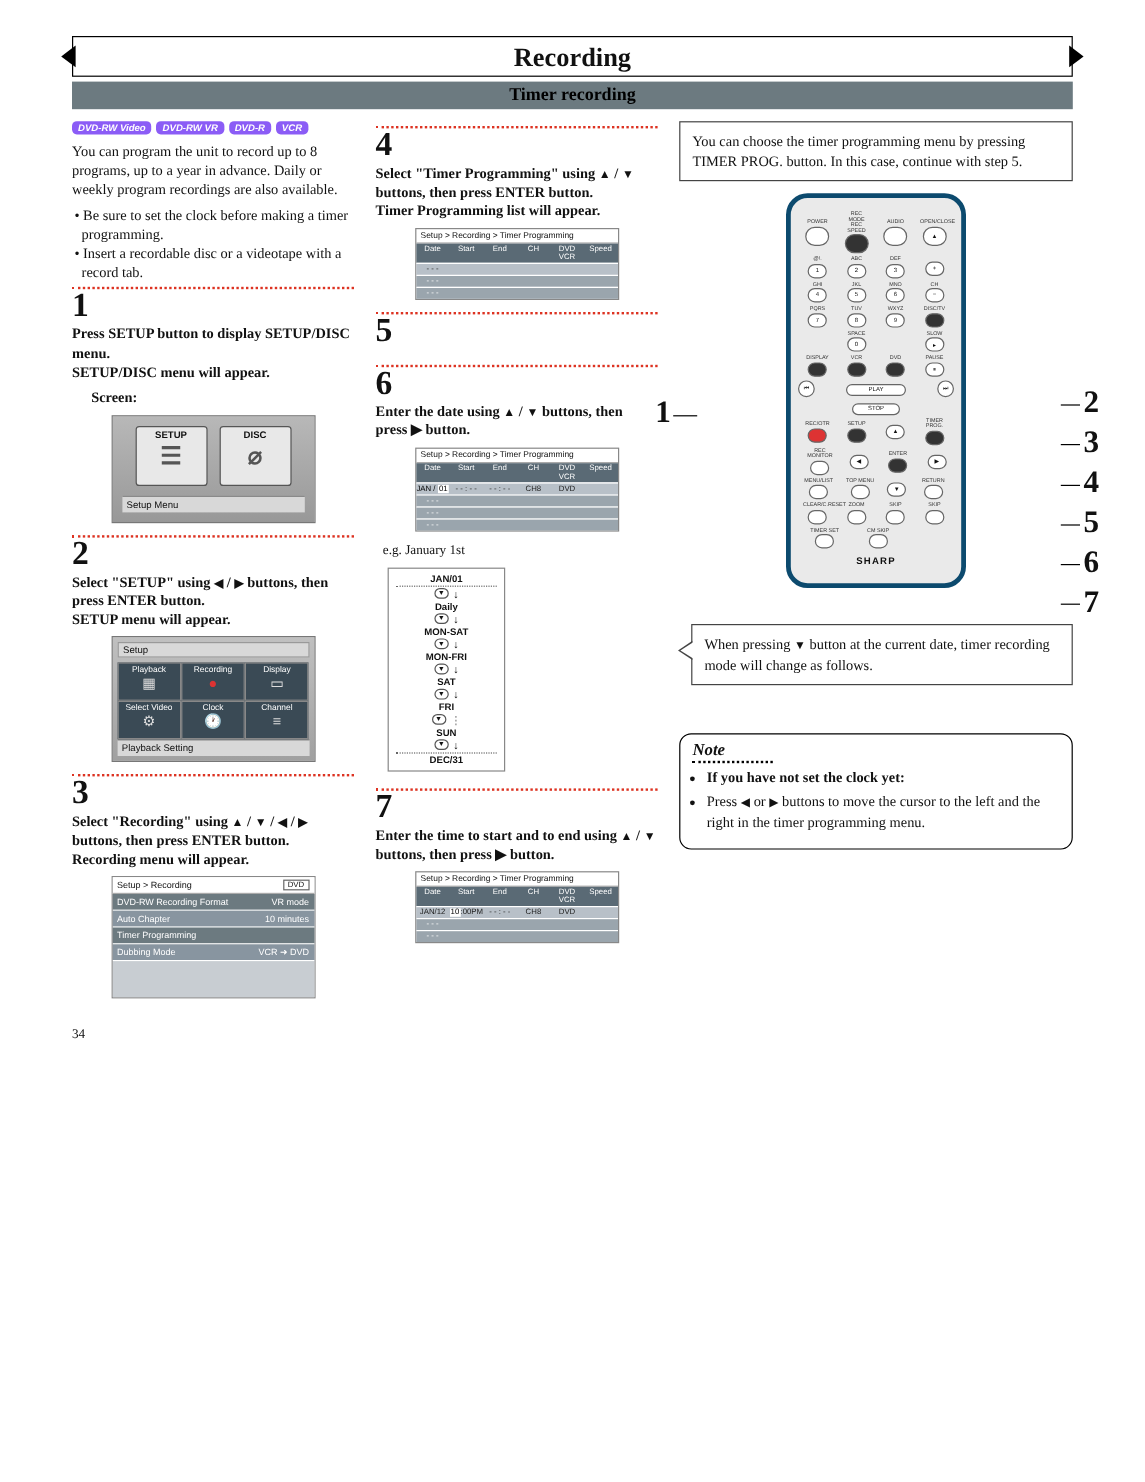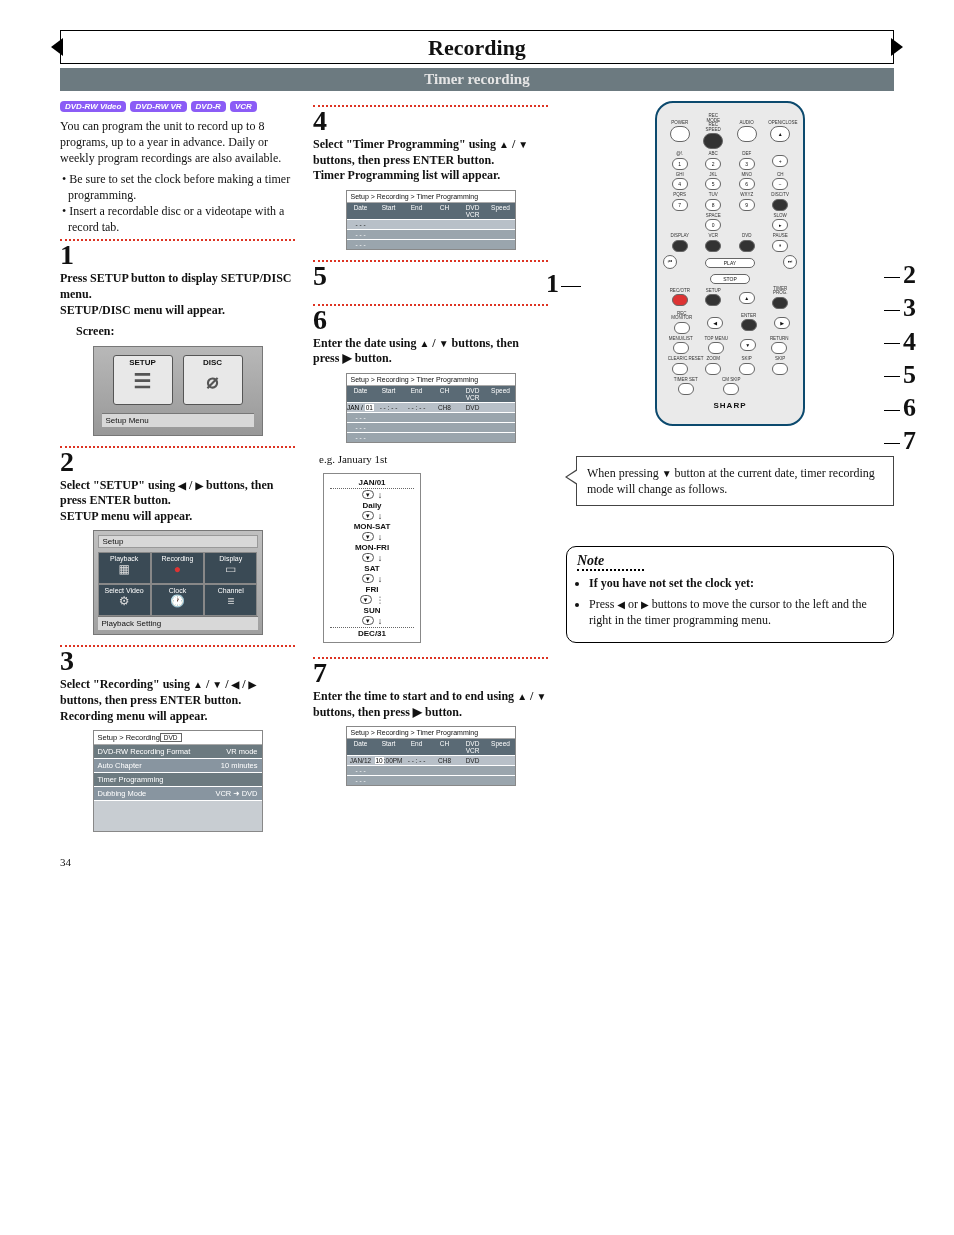--- a/index.html
+++ b/index.html
@@ -29,21 +29,21 @@
   }
   .page-header::before { left: -10px; border-right: 12px solid #000; transform: translateY(-50%); }
   .page-header::after { right: -10px; border-left: 12px solid #000; transform: translateY(-50%); }
   .page-title {
     font-family: Georgia, serif;
     font-weight: bold;
     font-size: 22px;
   }
   .subheader {
     background: #6c7a80;
-    color: #e5e5e5;
+    color: #000000;
     text-align: center;
     font-weight: bold;
     font-size: 15px;
     padding: 3px 0;
     margin-bottom: 10px;
   }
   .columns {
     display: flex;
     gap: 18px;
   }
@@ -141,21 +141,21 @@
   .setup-cell .cic { color:#ddd; font-size:12px; display:block; }
   .setup-screen .sd-caption { margin-top:0; }
 
   
   .rec-screen {
     background:#fff;
     border:1px solid #888;
     font-family: Arial, sans-serif;
     font-size:7.5px;
   }
-  .rec-top { background:#fff; padding:2px 4px; border-bottom:1px solid #aaa; display:flex; justify-content:flex-start;}
+  .rec-top { background:#fff; padding:2px 4px; border-bottom:1px solid #aaa; display:flex; justify-content:space-between;}
   .rec-dvd { border:1px solid #666; padding:0 3px; font-size:6.5px; }
   .rec-row { display:flex; justify-content:space-between; padding:2px 4px; background:#6c7a80; color:#fff; border-bottom:1px solid #fff; }
   .rec-row.alt { background:#8895a0; }
   .rec-blank { height:30px; background:#c8cdd2; }
 
   
   .tp-screen {
     background:#fff;
     border:1px solid #888;
     font-family: Arial, sans-serif;
@@ -213,21 +213,21 @@
     border-top:7px solid transparent;
     border-bottom:7px solid transparent;
     border-right:11px solid #fff;
     z-index:1;
   }
 
   .df-col3 { display:flex; gap:14px; align-items:flex-start;}
   .remote {
     width:150px;
     background:#eaeaea;
-    border:2px solid #0c4a6e;
+    border:4px solid #0c4a6e;
     border-radius:18px;
     padding:8px 6px 14px 6px;
     font-family: Arial, sans-serif;
   }
   .r-row { display:flex; justify-content:space-around; margin:3px 0; align-items:center;}
   .r-btn {
     width:16px;height:12px;border:1px solid #666;border-radius:7px;background:#fff;font-size:5px;display:flex;align-items:center;justify-content:center;
   }
   .r-btn.big { width:20px;height:16px;border-radius:9px;}
   .r-btn.red { background:#d33; }
@@ -521,20 +521,23 @@
           <span></span>
           <span></span>
           <span></span>
           <span></span>
           <span></span>
         </div>
     </div>
   </div>
 
   <div class="col col3">
+    <div class="callout">
+      <span>You can choose the timer programming menu by pressing TIMER PROG. button. In this case, continue with step 5.</span>
+    </div>
 
     <div class="remote-area">
       <div class="lead-1"><span>1</span><span class="ln"></span></div>
       <div class="right-nums step-callouts-right">
         <div>2</div>
         <div>3</div>
         <div>4</div>
         <div>5</div>
         <div>6</div>
         <div>7</div>

